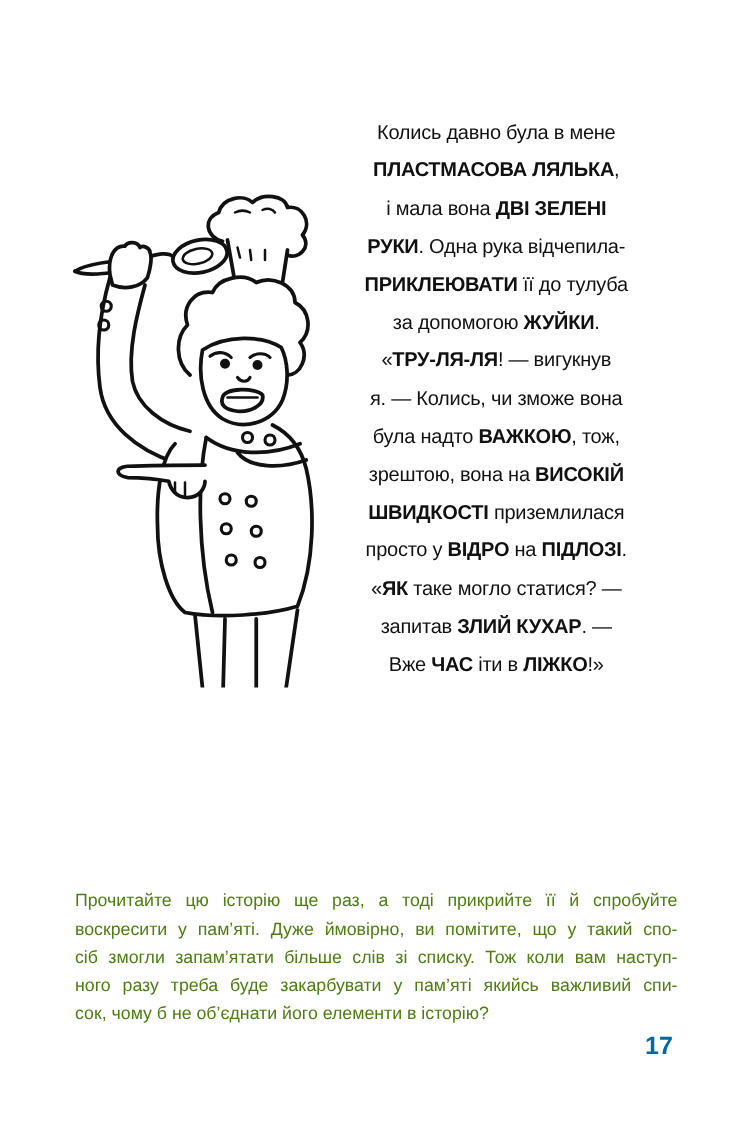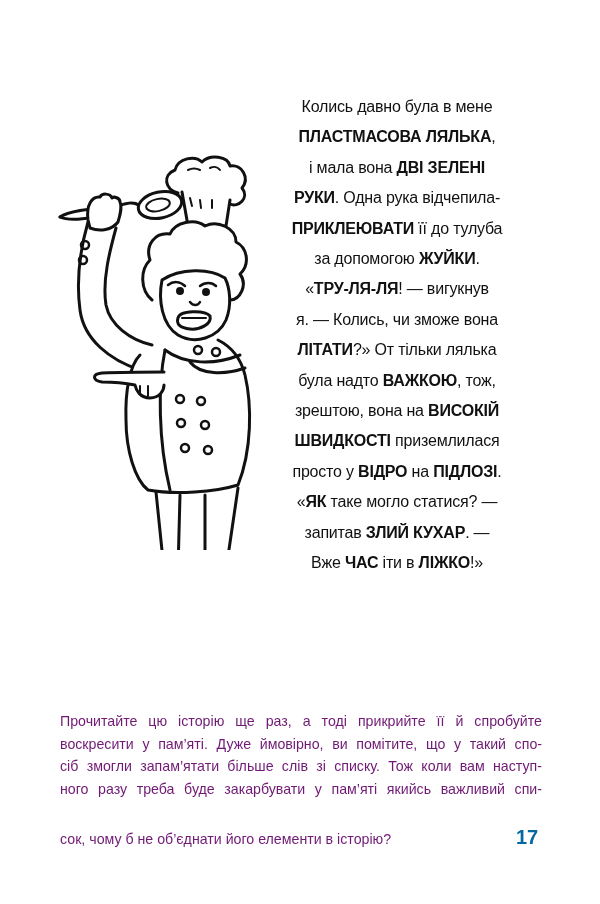--- a/index.html
+++ b/index.html
@@ -40,33 +40,32 @@
     .story b {
       font-weight: 700;
     }
     .paragraph {
       position: absolute;
       left: 60px;
       top: 710px;
       width: 482px;
       font-size: 14.2px;
       line-height: 22.6px;
-      color: #701a75;
+      color: #4d7c0f;
       font-weight: 400;
     }
     .paragraph .pline {
       display: block;
       text-align: justify;
       text-align-last: justify;
       white-space: nowrap;
       height: 22.6px;
     }
     .paragraph .pline.last {
       text-align-last: left;
-      margin-top: 28px;
     }
     .page-number {
       position: absolute;
       left: 516px;
       top: 826px;
       font-size: 20px;
       color: #0369a1;
       font-weight: 700;
     }
   </style>
@@ -138,21 +137,20 @@
 
 <div class="story">
   <span class="line"><span>Колись давно була в мене</span></span>
   <span class="line"><b>ПЛАСТМАСОВА ЛЯЛЬКА</b><span>,</span></span>
   <span class="line"><span>і мала вона </span><b>ДВІ ЗЕЛЕНІ</b></span>
   <span class="line"><b>РУКИ</b><span>. Одна рука відчепила-</span></span>
   <span class="line"><b>ПРИКЛЕЮВАТИ</b><span> її до тулуба</span></span>
   <span class="line"><span>за допомогою </span><b>ЖУЙКИ</b><span>.</span></span>
   <span class="line"><span>«</span><b>ТРУ-ЛЯ-ЛЯ</b><span>! — вигукнув</span></span>
   <span class="line"><span>я. — Колись, чи зможе вона</span></span>
-  <span class="line"><b>ЛІТАТИ</b><span>?» От тільки лялька</span></span>
   <span class="line"><span>була надто </span><b>ВАЖКОЮ</b><span>, тож,</span></span>
   <span class="line"><span>зрештою, вона на </span><b>ВИСОКІЙ</b></span>
   <span class="line"><b>ШВИДКОСТІ</b><span> приземлилася</span></span>
   <span class="line"><span>просто у </span><b>ВІДРО</b><span> на </span><b>ПІДЛОЗІ</b><span>.</span></span>
   <span class="line"><span>«</span><b>ЯК</b><span> таке могло статися? —</span></span>
   <span class="line"><span>запитав </span><b>ЗЛИЙ КУХАР</b><span>. —</span></span>
   <span class="line"><span>Вже </span><b>ЧАС</b><span> іти в </span><b>ЛІЖКО</b><span>!»</span></span>
 </div>
 
 <div class="paragraph">

